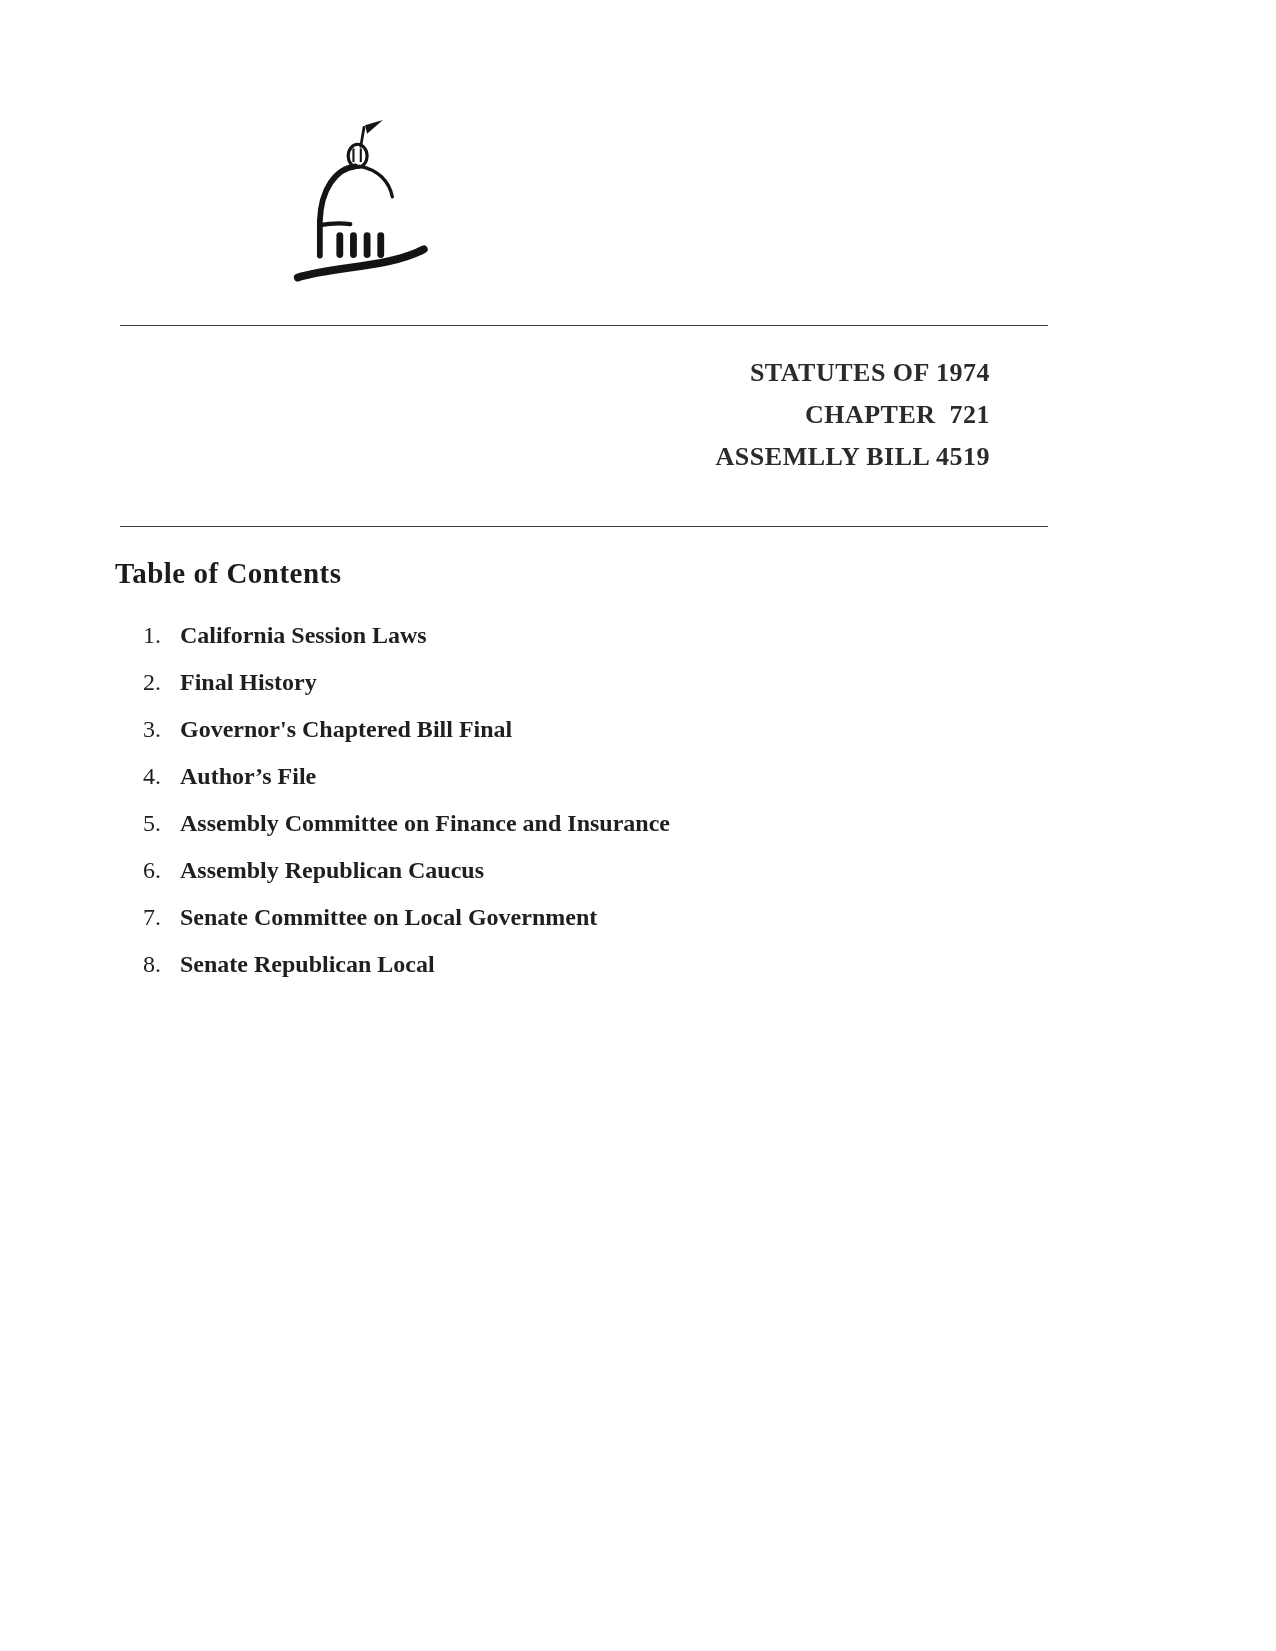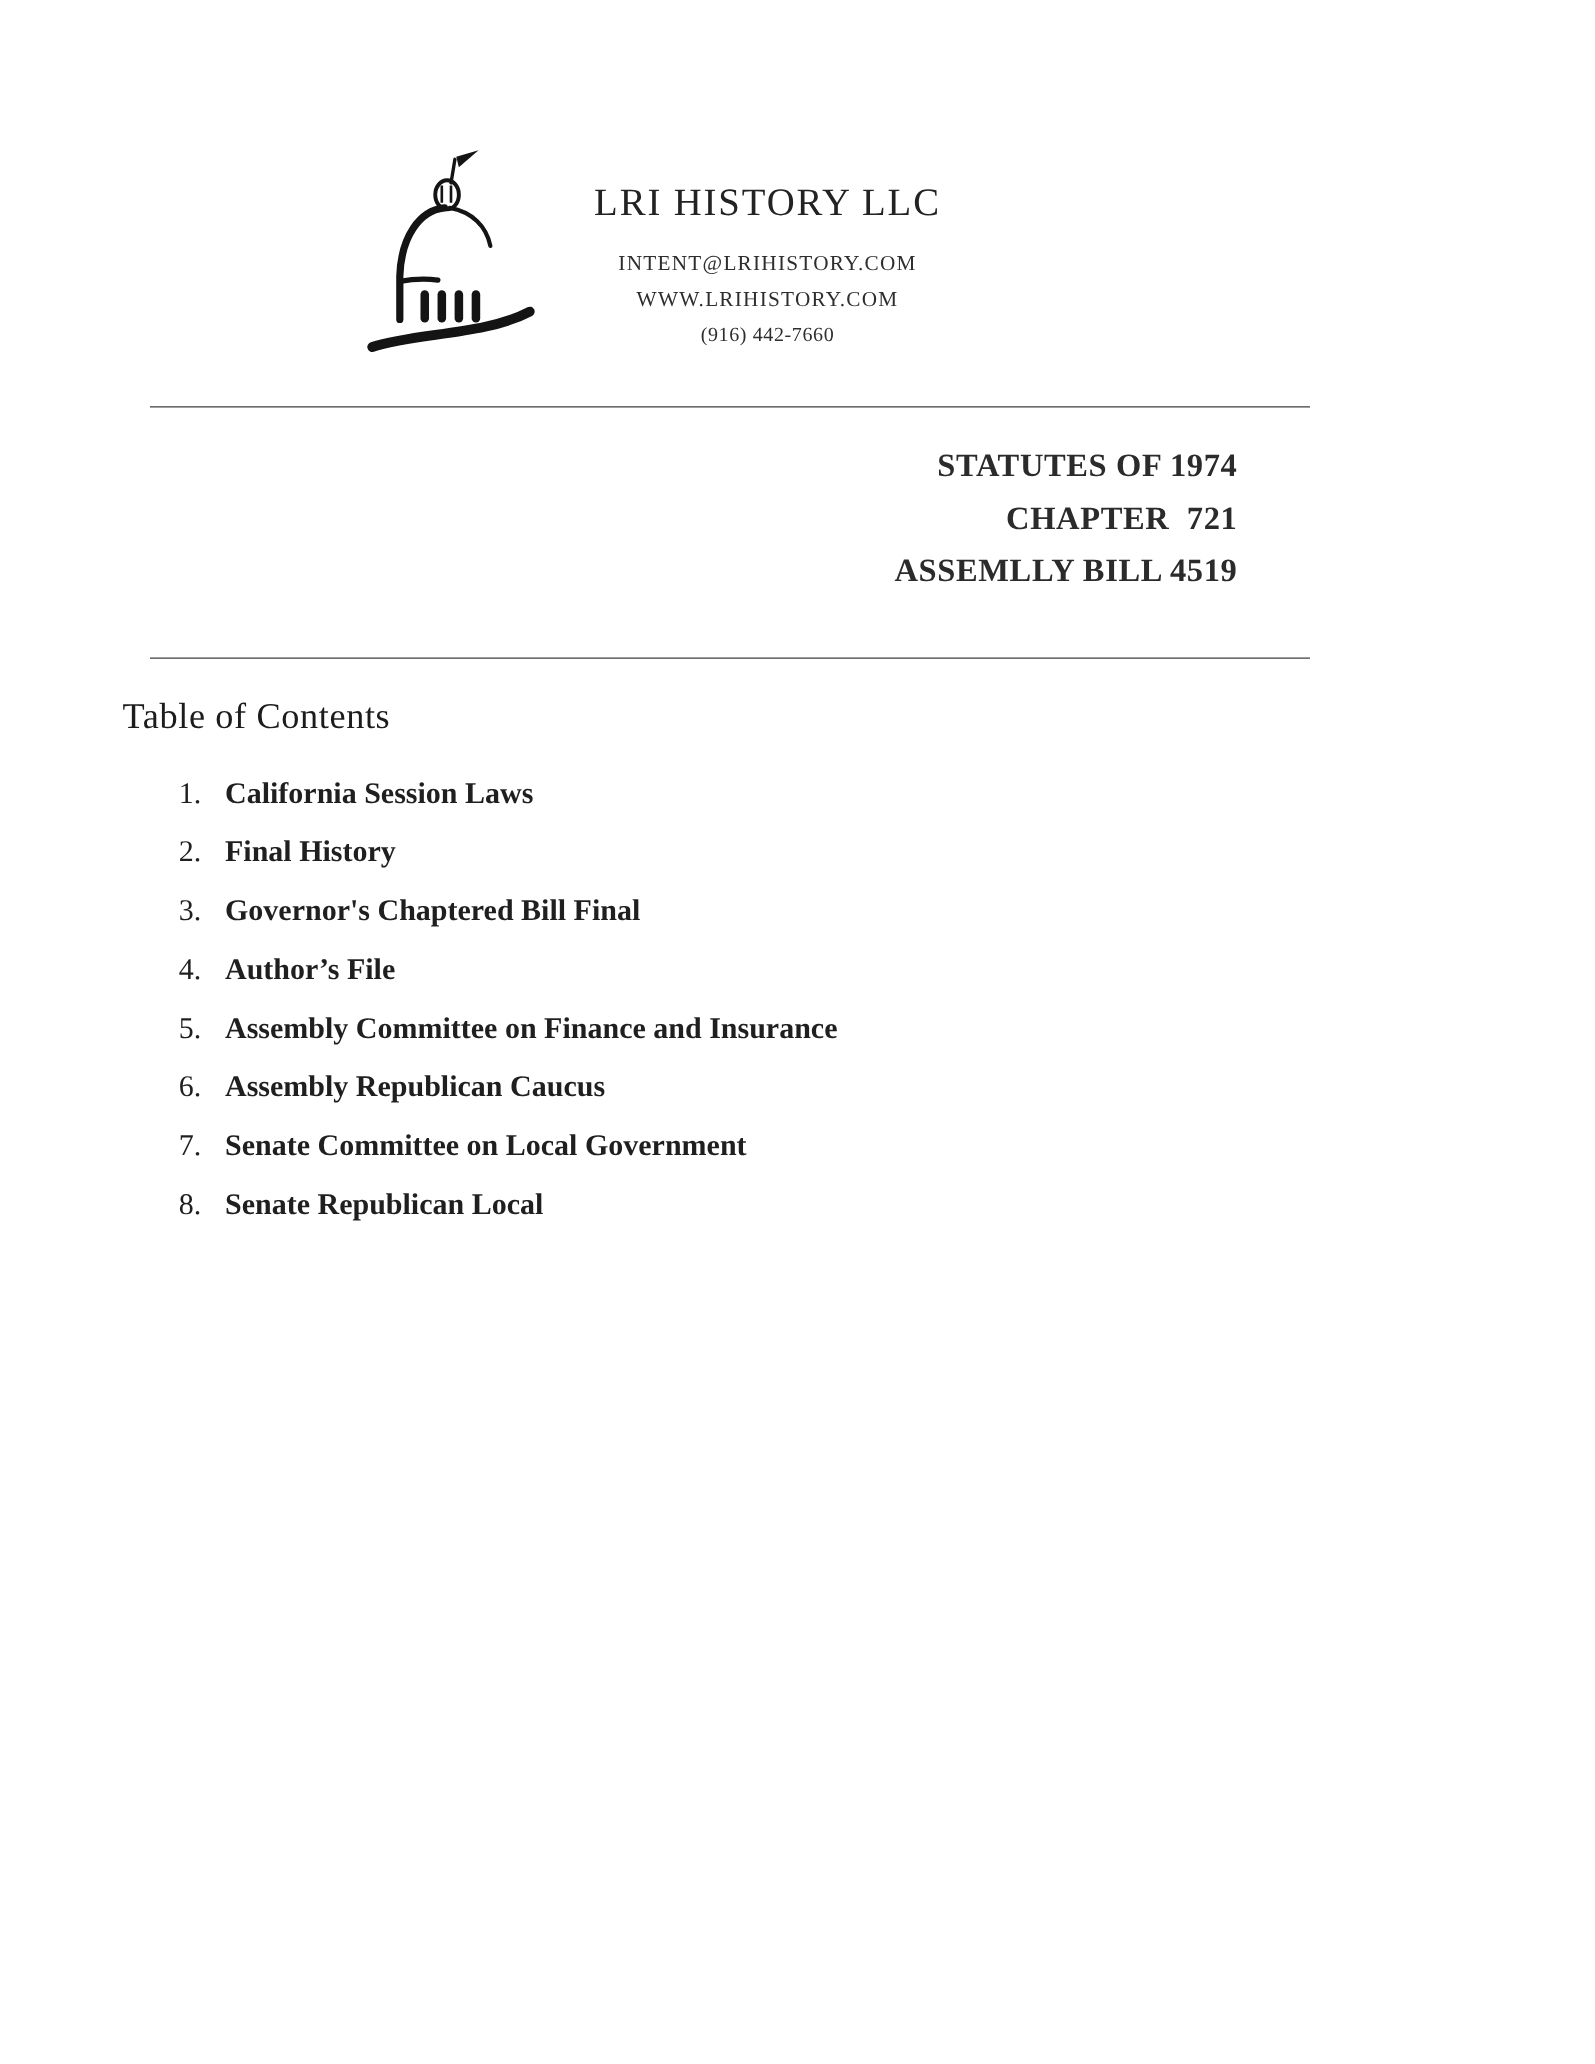--- a/index.html
+++ b/index.html
@@ -68,24 +68,24 @@
     font-size: 26px;
     line-height: 42px;
     color: #2b2b2b;
     letter-spacing: 0.5px;
   }
   .title-block div { white-space: pre-wrap; }
 
   
   .toc-heading {
     position: absolute;
-    left: 98px;
+    left: 115px;
     top: 557px;
     font-size: 29px;
-    font-weight: normal;
+    font-weight: bold;
     letter-spacing: 0.5px;
     color: #1c1c1c;
   }
   .toc-list {
     position: absolute;
     left: 143px;
     top: 622px;
     list-style: none;
     font-size: 24px;
     color: #1f1f1f;
@@ -123,26 +123,20 @@
 
         <path d="M27,102 C38,100 48,100 56,101" stroke="#141414" stroke-width="4" stroke-linecap="round"></path>
 
         <path d="M46,112 L46,130" stroke="#141414" stroke-width="6.5" stroke-linecap="round"></path>
         <path d="M59,112 L59,130" stroke="#141414" stroke-width="6.5" stroke-linecap="round"></path>
         <path d="M72,112 L72,130" stroke="#141414" stroke-width="6.5" stroke-linecap="round"></path>
         <path d="M85,112 L85,130" stroke="#141414" stroke-width="6.5" stroke-linecap="round"></path>
 
         <path d="M6,152 C40,141 92,143 126,125" stroke="#141414" stroke-width="7.5" stroke-linecap="round"></path>
       </svg>
-    </div>
-    <div class="letterhead-text">
-      <div class="company">LRI HISTORY LLC</div>
-      <div class="contact email">INTENT@LRIHISTORY.COM</div>
-      <div class="contact site">WWW.LRIHISTORY.COM</div>
-      <div class="contact phone">(916) 442-7660</div>
     </div>
   </header>
 
   <hr class="rule rule-top">
 
   <section class="title-block">
     <div>STATUTES OF 1974</div>
     <div>CHAPTER  721</div>
     <div>ASSEMLLY BILL 4519</div>
   </section>

